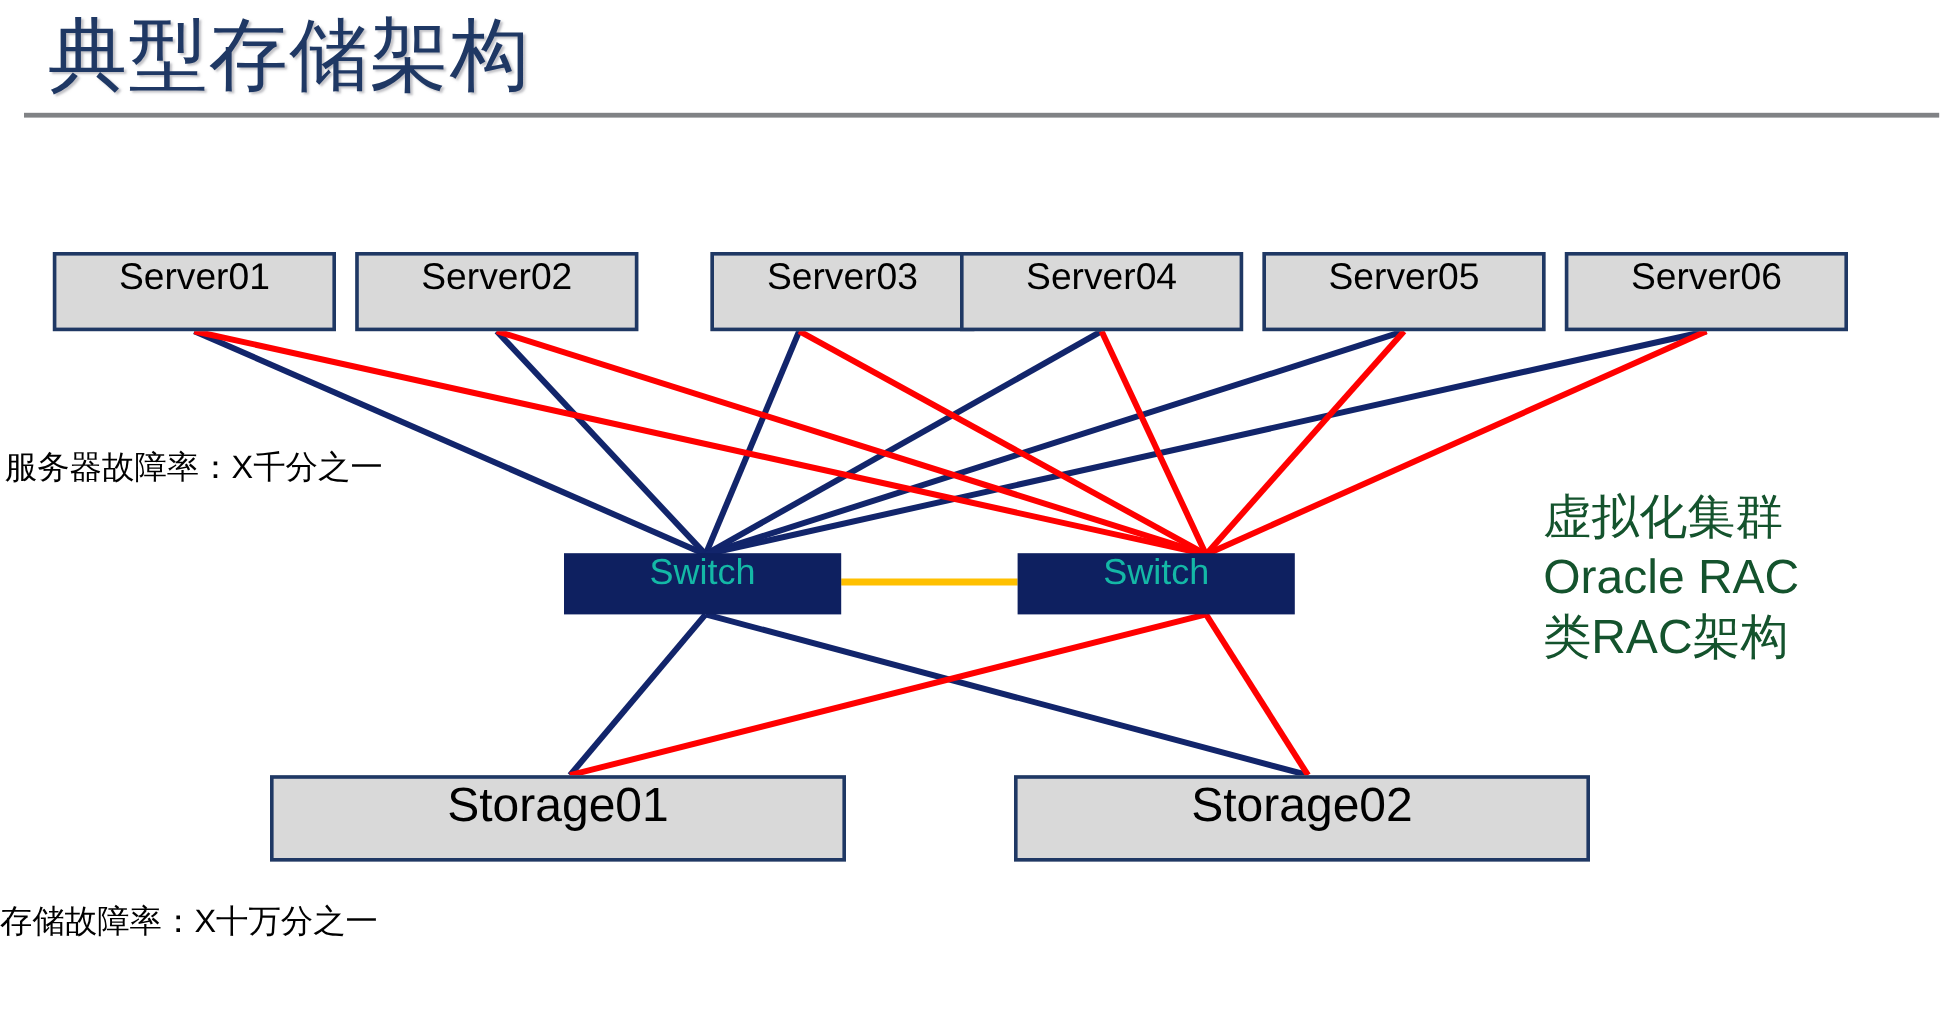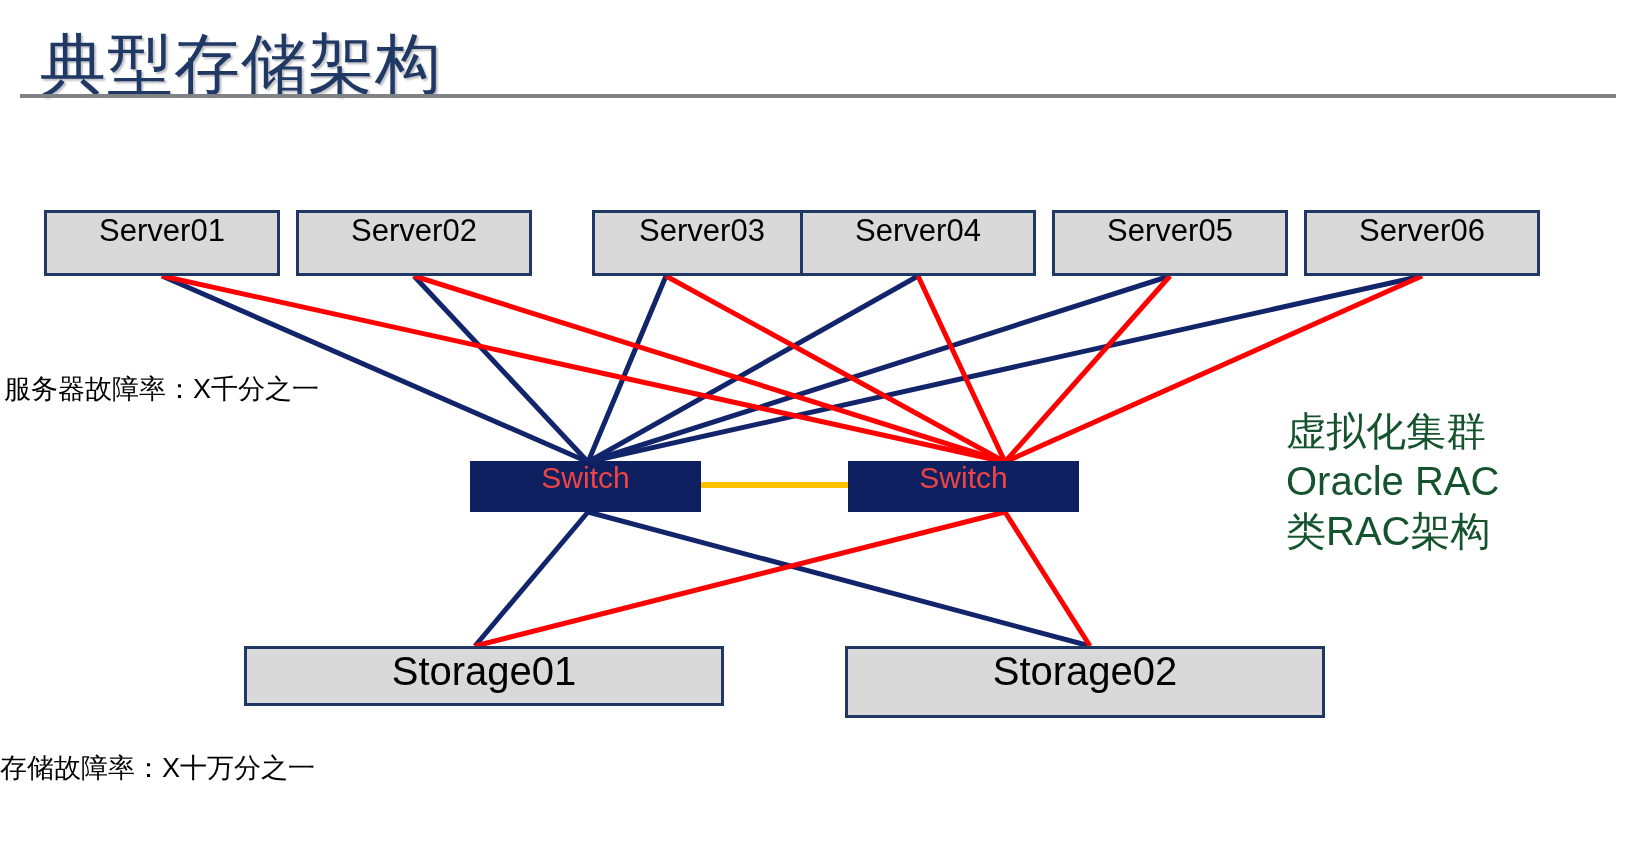--- a/index.html
+++ b/index.html
@@ -23,21 +23,20 @@
     position: absolute;
     left: 40px;
     top: 2px;
     font-size: 66px;
     line-height: 86px;
     color: #1f3864;
     font-weight: 400;
     letter-spacing: 1px;
     text-shadow: 2px 2px 2px rgba(140,140,150,0.55);
     white-space: nowrap;
-    margin-top: 19px;
   }
   #title-rule {
     position: absolute;
     left: 20px;
     top: 94px;
     width: 1596px;
     height: 4px;
     background: #808285;
   }
 
@@ -64,21 +63,21 @@
     border: 3px solid #1f3864;
     color: #000000;
     font-size: 31px;
     height: 66px;
     width: 236px;
     top: 210px;
   }
   .switch {
     background: #0e2060;
     border: none;
-    color: #ef4444;
+    color: #14b8a6;
     font-size: 30px;
     height: 51px;
     width: 231px;
     top: 461px;
   }
   .storage {
     background: #d9d9d9;
     border: 3px solid #1f3864;
     color: #000000;
     font-size: 40px;
@@ -165,21 +164,21 @@
     </div>
   <div id="switches-layer">
       <div class="node switch" style="left: 470px; top: 461px; width: 231px; height: 51px;">
         <span>Switch</span>
       </div>
       <div class="node switch" style="left: 848px; top: 461px; width: 231px; height: 51px;">
         <span>Switch</span>
       </div>
     </div>
   <div id="storages-layer">
-      <div class="node storage" style="left: 225px; top: 646px; width: 480px; height: 60px; margin-left: 19px;">
+      <div class="node storage" style="left: 225px; top: 646px; width: 480px; height: 72px;">
         <span>Storage01</span>
       </div>
       <div class="node storage" style="left: 845px; top: 646px; width: 480px; height: 72px;">
         <span>Storage02</span>
       </div>
     </div>
 
   <div class="note" id="note-server">服务器故障率：X千分之一</div>
   <div class="note" id="note-storage">存储故障率：X十万分之一</div>
 

